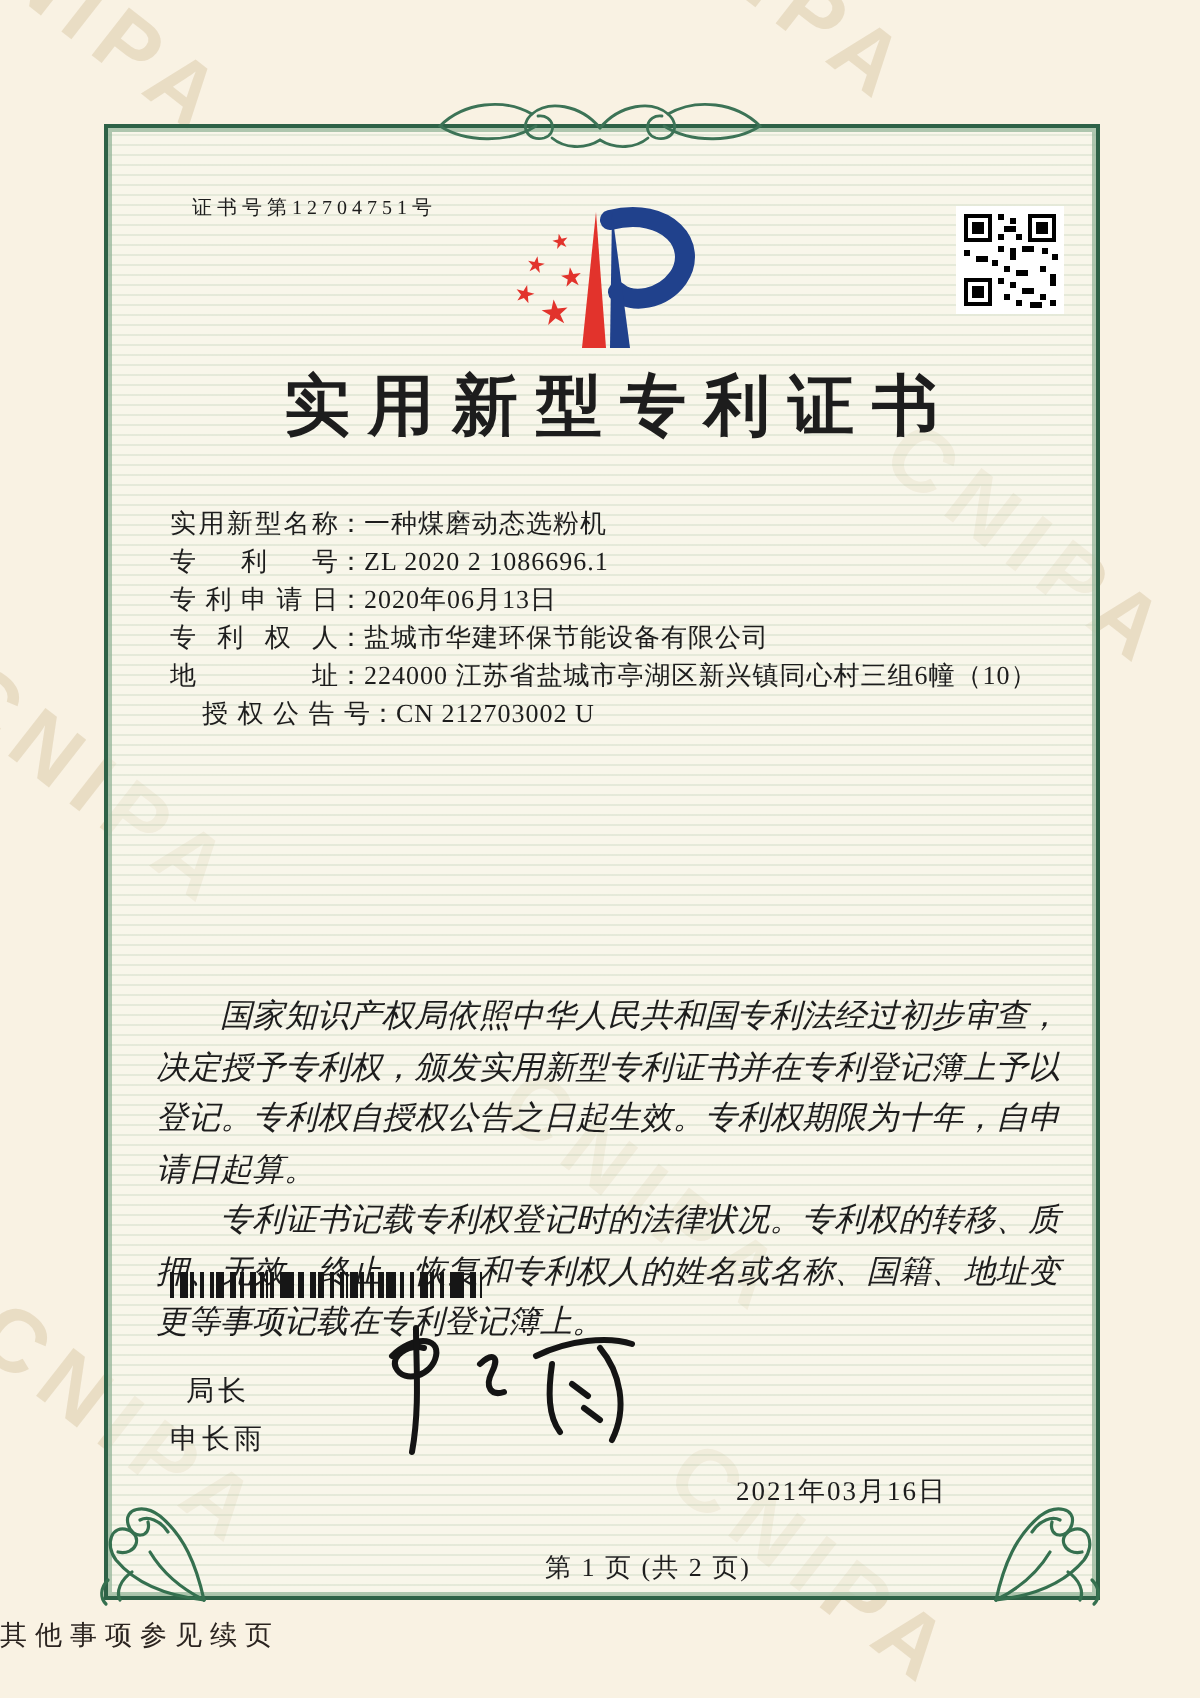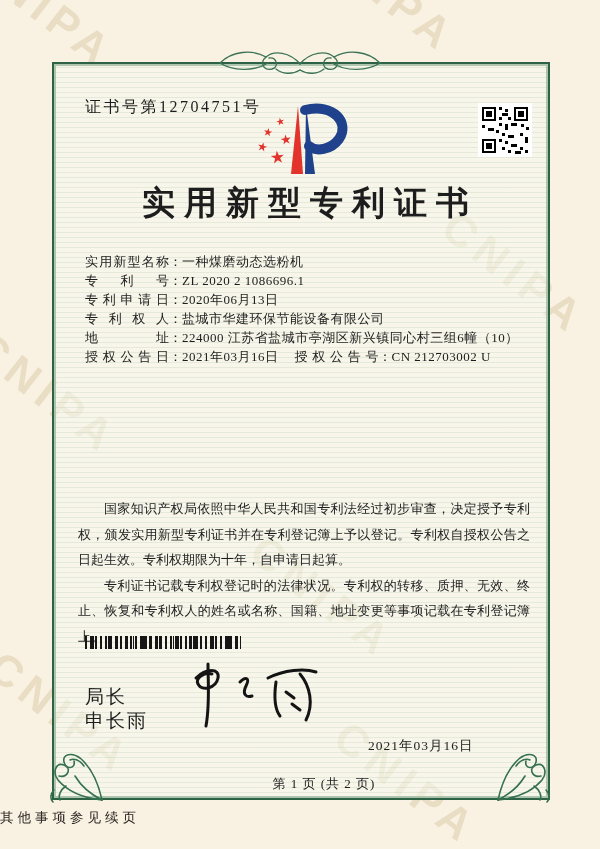--- a/index.html
+++ b/index.html
@@ -13,45 +13,45 @@
   .frame{position:absolute;left:52px;top:62px;width:494px;height:734px;
          border:2px solid #2e6247;
          box-shadow:inset 0 0 0 2px rgba(150,182,154,.75);
          background:
            repeating-linear-gradient(0deg, rgba(126,168,128,0.16) 0 1px, rgba(0,0,0,0) 1px 5px),
            rgba(247,249,241,0.55);}
   .ornament{position:absolute;}
   .ornament path{fill:none;stroke:#35704f;stroke-width:1.6;stroke-linecap:round;}
   .flourish{position:absolute;left:50%;top:46px;transform:translateX(-50%);}
   .flourish path{fill:none;stroke:#3c7356;stroke-width:1.4;stroke-linecap:round;}
-  .certno{position:absolute;left:85px;top:97px;font-size:16px;letter-spacing:2.5px;}
+  .certno{position:absolute;left:96px;top:97px;font-size:10px;letter-spacing:2.5px;}
   
   .logo{position:absolute;left:252px;top:100px;width:100px;height:84px;}
   .star{position:absolute;color:#e2332c;font-family:"DejaVu Sans",sans-serif;line-height:1;}
   .qr{position:absolute;left:478px;top:103px;width:54px;height:54px;background:#fff;}
   .title{position:absolute;left:0;top:181px;width:100%;text-align:center;
          font-size:33px;font-weight:700;letter-spacing:9px;padding-left:20px;box-sizing:border-box;}
   
   .fields{position:absolute;left:85px;top:252px;width:460px;font-size:13px;}
   .frow{line-height:19px;}
   .flabel{display:inline-block;width:84px;text-align:justify;text-align-last:justify;
           vertical-align:top;}
   .fcolon{display:inline-block;vertical-align:top;}
   .fvalue{letter-spacing:.5px;}
   .grant-row{display:flex;gap:0;}
   .grant-b{margin-left:16px;}
-  .legal{position:absolute;left:78px;top:496px;width:452px;font-size:13px;
-         line-height:25.5px;text-align:justify;}
+  .legal{position:absolute;left:78px;top:496px;width:452px;font-size:16px;
+         font-style:italic;line-height:25.5px;text-align:justify;}
   .legal p{margin:0;text-indent:2em;}
   .barcode{position:absolute;left:85px;top:636px;width:156px;height:13px;
            background:
              repeating-linear-gradient(90deg,#161616 0 2px,rgba(0,0,0,0) 2px 5px),
              repeating-linear-gradient(90deg,#161616 0 1px,rgba(0,0,0,0) 1px 8px),
              repeating-linear-gradient(90deg,rgba(0,0,0,0) 0 6px,#161616 6px 9px,rgba(0,0,0,0) 9px 17px);}
-  .signer{position:absolute;left:85px;top:685px;font-size:19px;letter-spacing:2px;line-height:24px;}
+  .signer{position:absolute;left:85px;top:685px;font-size:14px;letter-spacing:2px;line-height:24px;text-align:center;}
   .sig{position:absolute;left:168px;top:656px;}
   .sig path{fill:none;stroke:#141414;stroke-width:3;stroke-linecap:round;stroke-linejoin:round;}
   .issue-date{position:absolute;left:368px;top:737px;font-size:13.5px;letter-spacing:1px;}
   .pageno{position:absolute;left:0;top:775px;width:100%;text-align:center;font-size:13px;letter-spacing:1px;margin-left:24px;}
   .contnote{position:absolute;left:0;top:809px;width:100%;text-align:left;
             font-size:13.5px;letter-spacing:4px;color:#2b2420;}
 </style>
 </head>
 <body>
 
@@ -156,23 +156,20 @@
   <div class="frow">
     <span class="flabel">专利申请日</span><span class="fcolon">：</span><span class="fvalue">2020年06月13日</span>
   </div>
   <div class="frow">
     <span class="flabel">专利权人</span><span class="fcolon">：</span><span class="fvalue">盐城市华建环保节能设备有限公司</span>
   </div>
   <div class="frow">
     <span class="flabel">地址</span><span class="fcolon">：</span><span class="fvalue">224000 江苏省盐城市亭湖区新兴镇同心村三组6幢（10）</span>
   </div>
   <div class="frow grant-row">
-    <span>
-      <span class="flabel">授权公告日</span><span class="fcolon">：</span><span class="fvalue">2021年03月16日</span>
-    </span>
     <span class="grant-b">
       <span class="flabel">授权公告号</span><span class="fcolon">：</span><span class="fvalue">CN 212703002 U</span>
     </span>
   </div>
 </div>
 
 <div class="legal">
   <p>国家知识产权局依照中华人民共和国专利法经过初步审查，决定授予专利权，颁发实用新型专利证书并在专利登记簿上予以登记。专利权自授权公告之日起生效。专利权期限为十年，自申请日起算。</p>
   <p>专利证书记载专利权登记时的法律状况。专利权的转移、质押、无效、终止、恢复和专利权人的姓名或名称、国籍、地址变更等事项记载在专利登记簿上。</p>
 </div>

